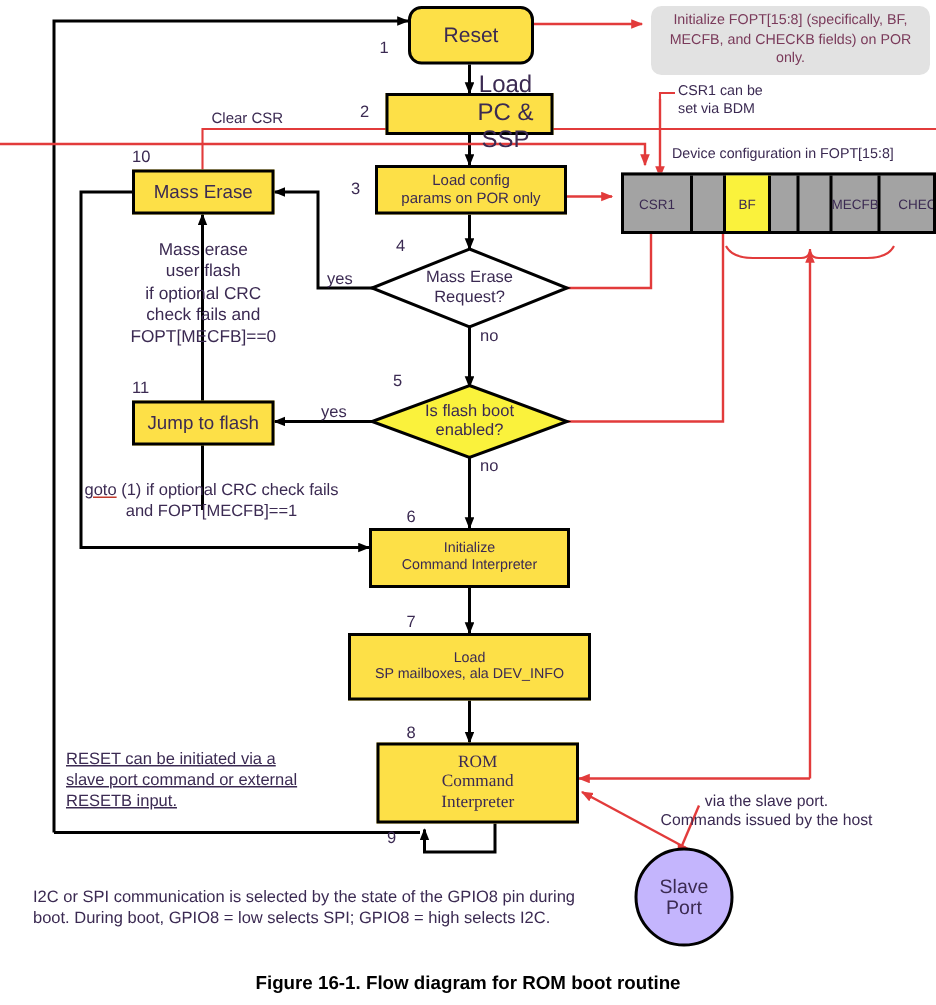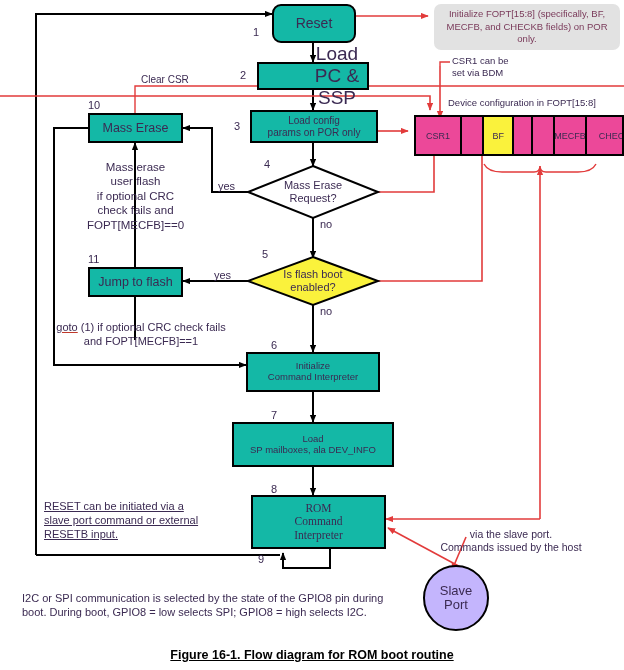--- a/index.html
+++ b/index.html
@@ -1,32 +1,32 @@
 <!DOCTYPE html>
 <html><head>
 <meta charset="utf-8">
 <style>
   html,body{margin:0;padding:0;background:#ffffff;}
   body{width:624px;height:670px;position:relative;
        font-family:"Liberation Sans",sans-serif;color:#3b2a52;}
   #stage{position:absolute;left:0;top:0;width:624px;height:670px;overflow:hidden;}
   svg.layer{position:absolute;left:0;top:0;width:624px;height:670px;}
   .node{position:absolute;box-sizing:border-box;display:flex;align-items:center;
-        justify-content:center;text-align:center;background:#14b8a6;
+        justify-content:center;text-align:center;background:#fde047;
         border:2px solid #000;color:#3b2a52;line-height:1.15;}
   .node.rounded{border-radius:9px;}
   .lbl{position:absolute;color:#3b2a52;line-height:1.25;}
   .num{position:absolute;color:#3b2a52;font-size:11px;}
   .diamond-wrap{position:absolute;}
   .diamond-txt{position:absolute;left:0;top:0;width:100%;height:100%;
      display:flex;flex-direction:column;align-items:center;justify-content:center;
      text-align:center;line-height:1.15;color:#3b2a52;}
   .callout{position:absolute;background:#e2e2e2;border-radius:7px;
      text-align:center;color:#7a3a5a;line-height:1.3;padding:4px 6px;box-sizing:border-box;}
-  .regbox{position:absolute;display:flex;border:2px solid #000;box-sizing:border-box;background:#ec4899;}
+  .regbox{position:absolute;display:flex;border:2px solid #000;box-sizing:border-box;background:#a3a3a3;}
   .cell{border-right:2px solid #000;display:flex;align-items:center;justify-content:center;
         font-size:9px;color:#3b2a52;box-sizing:border-box;overflow:hidden;}
   .cell:last-child{border-right:none;padding-left:26px;}
   .slave{position:absolute;border:2px solid #000;border-radius:50%;
      background:#c4b5fd;display:flex;flex-direction:column;align-items:center;
      justify-content:center;text-align:center;color:#3b2a52;line-height:1.1;}
   .caption{position:absolute;width:624px;text-align:center;font-weight:bold;
      font-size:12.5px;color:#000;}
   .u{text-decoration:underline;text-decoration-color:#c0392b;}
 </style>
@@ -113,21 +113,21 @@
     <polygon points="313,166 378,192 313,218 248,192" fill="#ffffff" stroke="#000" stroke-width="2"></polygon>
 
     <polygon points="313,257 378,281 313,305 248,281" fill="#faf23c" stroke="#000" stroke-width="2"></polygon>
   </svg>
 
   <div class="node rounded" style="left:272px;top:4px;width:84px;height:39px;font-size:14px;">
     <span>Reset</span>
   </div>
   <div class="num" style="left:253px;top:26px;">1</div>
 
-  <div class="node" style="left:257px;top:62px;width:112px;height:28px;font-size:19px;padding-left:48px;">
+  <div class="node" style="left:257px;top:62px;width:112px;height:28px;font-size:16px;padding-left:48px;">
     <span>Load PC &amp; SSP</span>
   </div>
   <div class="num" style="left:240px;top:69px;">2</div>
 
   <div class="node" style="left:250px;top:110px;width:128px;height:33px;font-size:10px;flex-direction:column;">
     <span>Load config</span>
     <span>params on POR only</span>
   </div>
   <div class="num" style="left:234px;top:120px;">3</div>
 
@@ -248,15 +248,15 @@
   <div class="slave" style="left:423px;top:565px;width:62px;height:62px;font-size:13px;">
     <span>Slave</span>
     <span>Port</span>
   </div>
 
   <div class="lbl" style="left:22px;top:592px;width:420px;font-size:11px;">
     <div>I2C or SPI communication is selected by the state of the GPIO8 pin during</div>
     <div>boot. During boot, GPIO8 = low selects SPI; GPIO8 = high selects I2C.</div>
   </div>
 
-  <div class="caption" style="left:0;top:648px;text-decoration:underline;">Figure 16-1. Flow diagram for ROM boot routine</div>
+  <div class="caption" style="left:0;top:648px;">Figure 16-1. Flow diagram for ROM boot routine</div>
 
 </div>
 
 </body></html>

